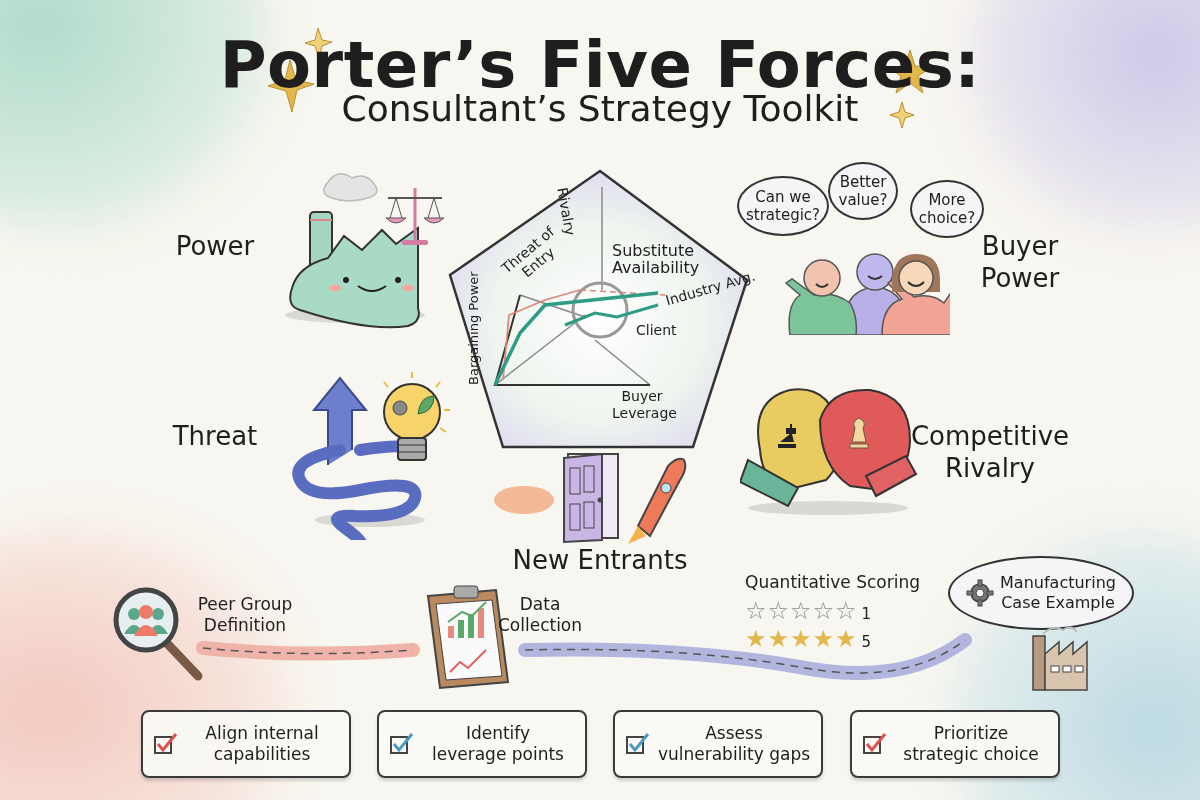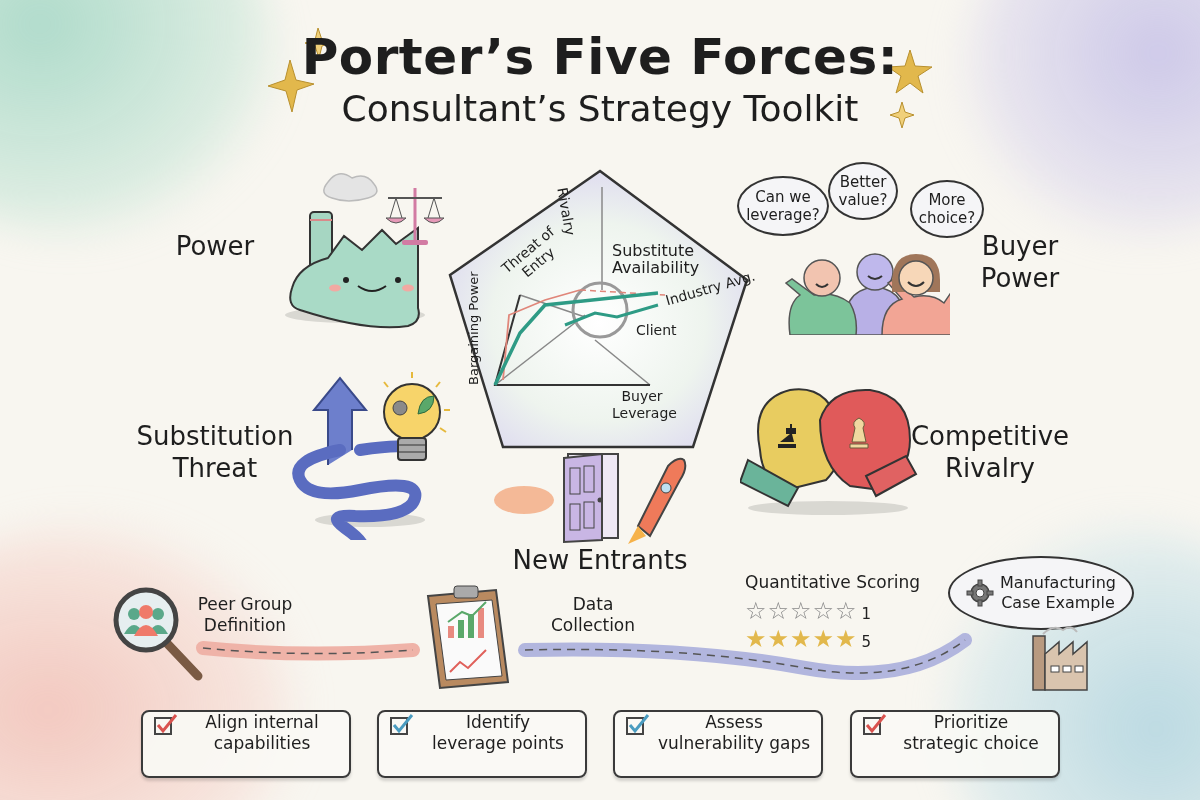--- a/index.html
+++ b/index.html
@@ -10,33 +10,33 @@
     color: #1e1e1e;
     position: relative;
   }
   .abs { position: absolute; }
   .wash { position: absolute; border-radius: 50%; filter: blur(18px); }
   .wash-tl { left: -120px; top: -120px; width: 400px; height: 360px; background: radial-gradient(ellipse at 40% 40%, rgba(150,210,190,0.75), rgba(170,220,200,0.35) 60%, rgba(248,246,240,0) 75%); }
   .wash-tr { left: 960px; top: -100px; width: 360px; height: 340px; background: radial-gradient(ellipse at 55% 45%, rgba(190,185,230,0.75), rgba(205,200,235,0.35) 60%, rgba(248,246,240,0) 75%); }
   .wash-bl { left: -120px; top: 520px; width: 420px; height: 380px; background: radial-gradient(ellipse at 40% 50%, rgba(240,180,170,0.7), rgba(245,200,190,0.35) 60%, rgba(248,246,240,0) 75%); }
   .wash-br { left: 940px; top: 520px; width: 360px; height: 380px; background: radial-gradient(ellipse at 60% 55%, rgba(160,205,220,0.7), rgba(185,220,230,0.35) 60%, rgba(248,246,240,0) 75%); }
 
-  .title1 { left: 0; width: 1200px; top: 28px; text-align: center; font-size: 50px; font-weight: bold; letter-spacing: 0.5px; }
+  .title1 { left: 0; width: 1200px; top: 28px; text-align: center; font-size: 64px; font-weight: bold; letter-spacing: 0.5px; }
   .title2 { left: 0; width: 1200px; top: 88px; text-align: center; font-size: 36px; }
 
   .force-label { font-size: 26px; line-height: 32px; text-align: center; }
   .sub-label { font-size: 17px; line-height: 21px; text-align: center; }
 
   .bubble { position: absolute; border: 2px solid #333; border-radius: 50%; background: #f5f5f7; font-size: 15px; line-height: 18px; text-align: center; display: flex; align-items: center; justify-content: center; }
 
   .action-card {
     position: absolute; top: 710px; height: 68px; width: 210px;
     border: 2px solid #3a3a3a; border-radius: 8px; background: rgba(250,249,245,0.9);
     box-shadow: 0 3px 3px rgba(0,0,0,0.15);
-    display: flex; align-items: flex-start; padding: 0 10px;
+    display: flex; align-items: center; padding: 0 10px;
   }
   .action-card .check { width: 26px; height: 26px; flex: 0 0 26px; margin-right: 6px; }
   .action-card .txt { flex: 1; text-align: center; font-size: 17px; line-height: 21px; }
 
   .road { position: absolute; }
   .stars { font-size: 24px; letter-spacing: 1px; line-height: 26px; }
 </style>
 </head>
 <body>
 
@@ -76,21 +76,20 @@
   <path d="M106 48 h20 q-10 10 -20 0z" fill="#e699b8" stroke="#555"></path>
   <path d="M144 48 h20 q-10 10 -20 0z" fill="#e699b8" stroke="#555"></path>
   <line x1="116" y1="28" x2="110" y2="48" stroke="#555"></line>
     <line x1="116" y1="28" x2="122" y2="48" stroke="#555"></line>
   <line x1="154" y1="28" x2="148" y2="48" stroke="#555"></line>
     <line x1="154" y1="28" x2="160" y2="48" stroke="#555"></line>
   <rect x="122" y="70" width="26" height="5" rx="2" fill="#d27ba3"></rect>
 </svg>
 
 <div class="abs force-label" style="left:135px;top:420px;width:160px">
-  <div>Substitution</div>
   <div>Threat</div>
 </div>
 <svg class="abs" style="left:290px;top:370px" width="180" height="170">
   <ellipse cx="80" cy="150" rx="55" ry="7" fill="rgba(0,0,0,0.12)"></ellipse>
   <path d="M38 95 V40 h-14 l26 -32 l26 32 h-14 v40" fill="#6d7fcc" stroke="#3a4a8a" stroke-width="2"></path>
   <path d="M50 80 q-50 10 -40 30 q10 20 60 10 q60 -12 55 8 q-5 20 -60 18 q-30 -2 -10 12 q20 14 20 24" fill="none" stroke="#5a6cc0" stroke-width="12" stroke-linecap="round"></path>
   <path d="M70 80 q40 -6 50 -2" fill="none" stroke="#5a6cc0" stroke-width="12" stroke-linecap="round"></path>
   <circle cx="122" cy="42" r="28" fill="#f7d46a" stroke="#333" stroke-width="2"></circle>
   <rect x="108" y="68" width="28" height="22" rx="3" fill="#aaa" stroke="#333" stroke-width="2"></rect>
   <line x1="108" y1="75" x2="136" y2="75" stroke="#333"></line>
@@ -139,21 +138,21 @@
 <div class="abs sub-label" style="left:612px;top:388px;width:60px;font-size:14px;line-height:17px">
   <div>Buyer</div>
   <div>Leverage</div>
 </div>
 <div class="abs" style="left:664px;top:280px;font-size:14px;transform:rotate(-16deg)">Industry Avg.</div>
 <div class="abs" style="left:636px;top:322px;font-size:14px">Client</div>
 
 <div class="bubble" style="left:737px;top:176px;width:92px;height:60px">
   <div>
       <div>Can we</div>
-      <div>leverage?</div>
+      <div>strategic?</div>
     </div>
 </div>
 <div class="bubble" style="left:828px;top:162px;width:70px;height:58px">
   <div>
       <div>Better</div>
       <div>value?</div>
     </div>
 </div>
 <div class="bubble" style="left:910px;top:180px;width:74px;height:58px">
   <div>
@@ -233,21 +232,21 @@
   <path d="M8 14 l68 -6 l12 92 l-68 6z" fill="#b98a60" stroke="#444" stroke-width="2"></path>
   <path d="M16 22 l56 -4 l10 76 l-56 4z" fill="#fafafa" stroke="#444" stroke-width="1"></path>
   <rect x="34" y="4" width="24" height="12" rx="3" fill="#aaa" stroke="#444"></rect>
   <rect x="28" y="44" width="6" height="12" fill="#e88a80"></rect>
     <rect x="38" y="38" width="6" height="18" fill="#5aa86a"></rect>
     <rect x="48" y="32" width="6" height="24" fill="#5aa86a"></rect>
     <rect x="58" y="26" width="6" height="30" fill="#e88a80"></rect>
   <path d="M28 40 l14 -10 l10 4 l14 -14" stroke="#5aa86a" stroke-width="2" fill="none"></path>
   <path d="M30 90 l10 -10 l8 6 l18 -18" stroke="#e0605a" stroke-width="2" fill="none"></path>
 </svg>
-<div class="abs sub-label" style="left:548px;top:594px;width:90px">
+<div class="abs sub-label" style="left:495px;top:594px;width:90px">
   <div>Data</div>
   <div>Collection</div>
 </div>
 
 <div class="abs" style="left:730px;top:572px;width:190px;text-align:right;font-size:17px">Quantitative Scoring</div>
 <div class="abs stars" style="left:745px;top:598px;color:#888">
   <span>☆☆☆☆☆</span><span style="font-size:15px;color:#222;margin-left:4px">1</span>
 </div>
 <div class="abs stars" style="left:745px;top:626px;color:#e2b84c">
   <span>★★★★★</span><span style="font-size:15px;color:#222;margin-left:4px">5</span>

